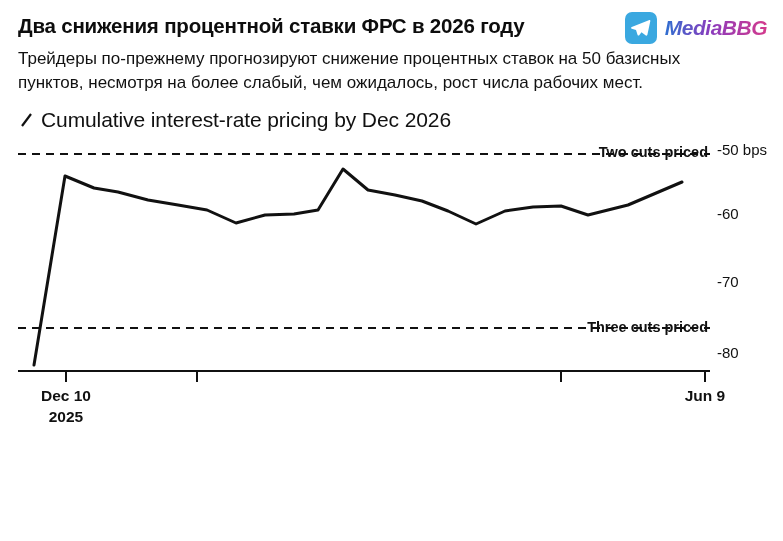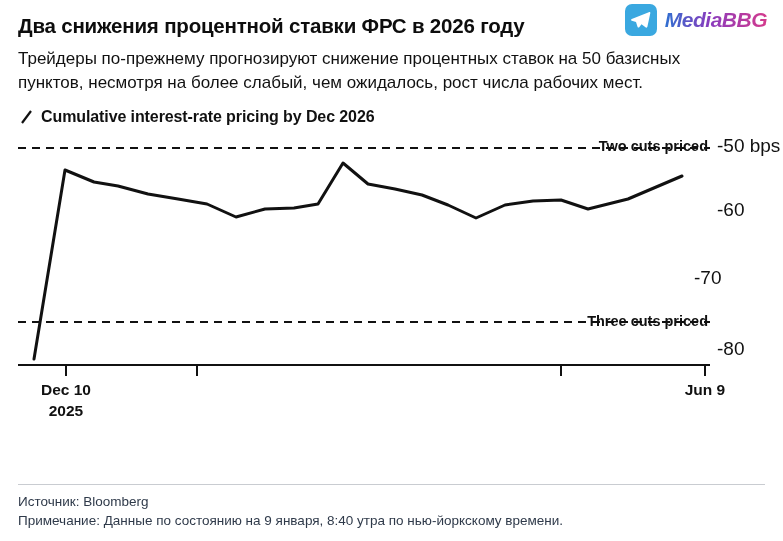--- a/index.html
+++ b/index.html
@@ -44,30 +44,30 @@
     margin: 0 0 6px 2px;
   }
   .series-mark {
     display: inline-block;
     width: 14px;
     height: 16px;
     position: relative;
   }
   .series-mark svg { display: block; }
   .series-label {
-    font-size: 16px;
-    font-weight: bold;
+    font-size: 21px;
+    font-weight: normal;
     color: #111111;
     letter-spacing: -0.1px;
   }
 
   
   .logo {
     position: absolute;
-    top: 4px;
+    top: 12px;
     right: 16px;
     display: flex;
     align-items: center;
     gap: 8px;
   }
   .logo-badge {
     width: 32px;
     height: 32px;
     border-radius: 7px;
     background: #3aa8e0;
@@ -108,28 +108,28 @@
     font-size: 14.5px;
     font-weight: bold;
     color: #111111;
     white-space: nowrap;
   }
   .ann-two  { right: 57px; top: 6px; }
   .ann-three{ right: 57px; top: 181px; }
 
   .ytick {
     position: absolute;
-    font-size: 19px;
+    font-size: 15px;
     color: #111111;
     white-space: nowrap;
     text-align: right;
   }
   .ytick-0 { left: 699px; top: 3px;   font-weight: normal; }
   .ytick-1 { left: 699px; top: 67px;  }
-  .ytick-2 { left: 676px; top: 135px; }
+  .ytick-2 { left: 699px; top: 135px; }
   .ytick-3 { left: 699px; top: 206px; }
 
   .axis-line {
     position: absolute;
     left: 0;
     top: 232px;
     width: 692px;
     height: 2px;
     background: #111111;
   }
@@ -242,19 +242,14 @@
         <span>Dec 10</span><br>
         <span>2025</span>
       </div>
       <div class="xlabel" style="left:645px; width:84px;">
         <span>Jun 9</span>
       </div>
     </div>
 
   </div>
 
-  <div class="footer">
-    <div class="footer-rule"></div>
-    <div class="footer-line">Источник: Bloomberg</div>
-    <div class="footer-line">Примечание: Данные по состоянию на 9 января, 8:40 утра по нью-йоркскому времени.</div>
-  </div>
 
 </div>
 
 </body></html>

